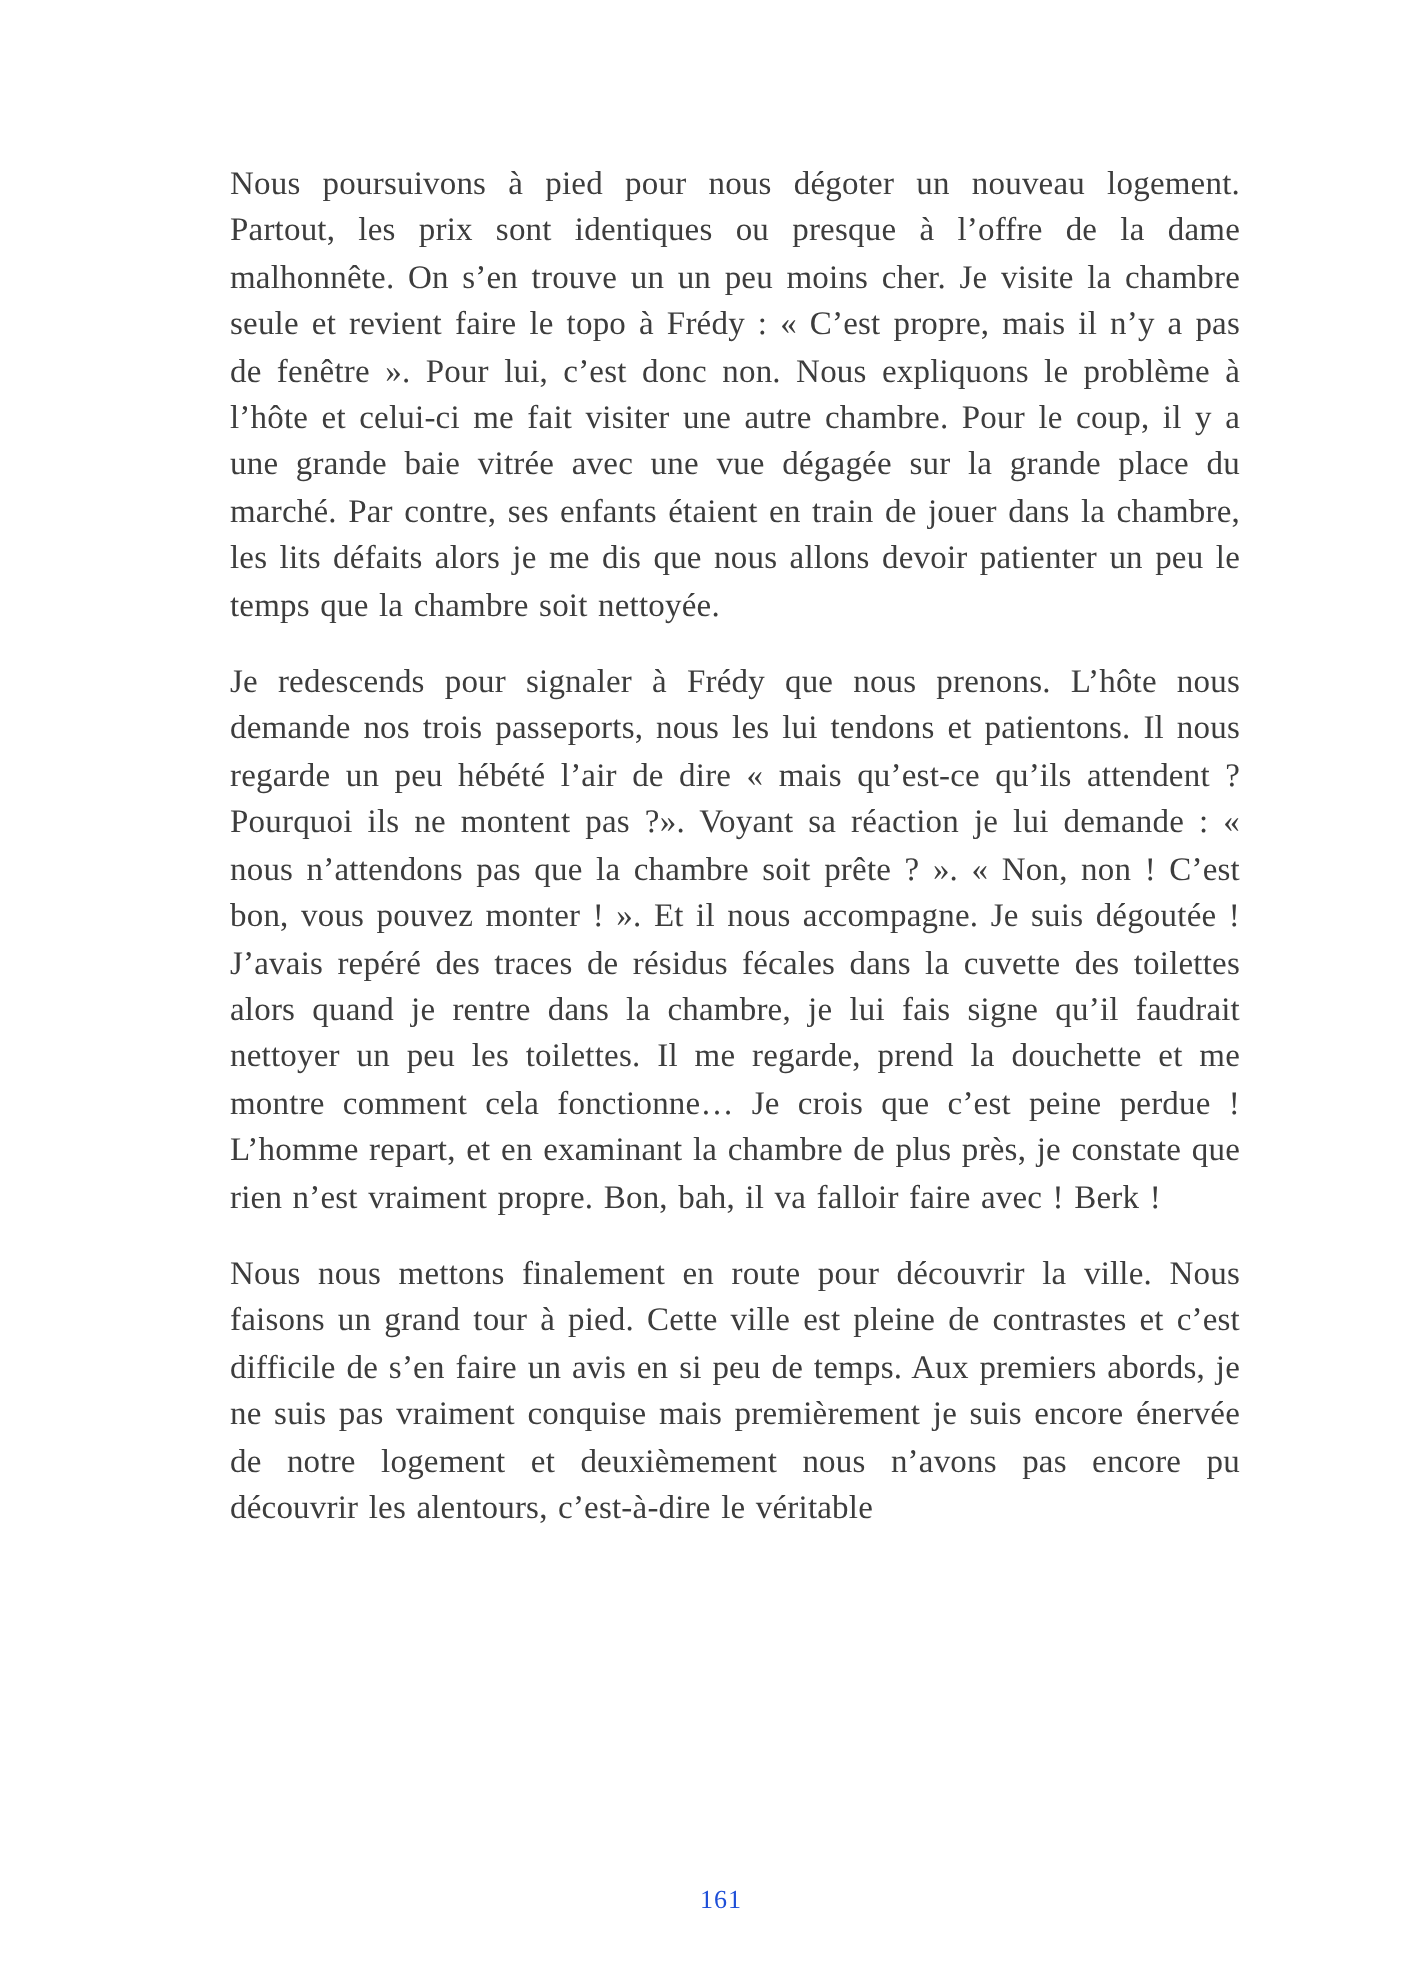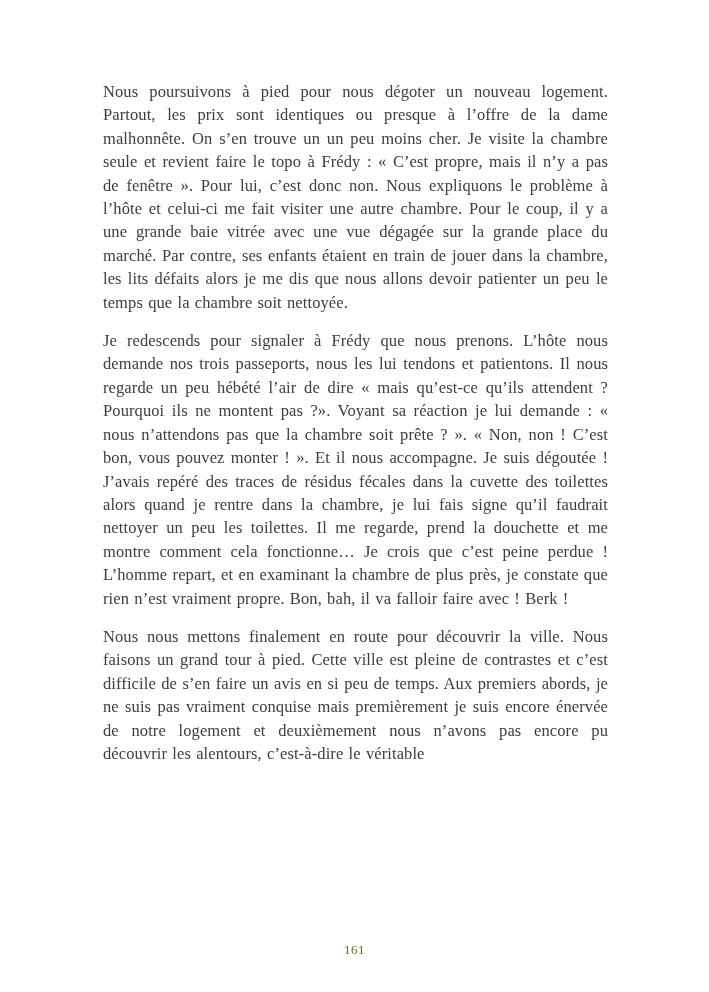--- a/index.html
+++ b/index.html
@@ -11,20 +11,21 @@
       height: 992px;
       background: #ffffff;
       position: relative;
       overflow: hidden;
       font-family: "Liberation Serif", "DejaVu Serif", serif;
     }
     .page {
       position: absolute;
       inset: 0;
       background: #ffffff;
+      margin-left: 12px;
     }
     .text-block {
       position: absolute;
       left: 103px;
       top: 80px;
       width: 505px;
     }
     .text-block p {
       margin: 0 0 15px 0;
       font-size: 16.5px;
@@ -34,21 +35,21 @@
       letter-spacing: 0.1px;
       word-spacing: 1px;
     }
     .page-number {
       position: absolute;
       bottom: 34px;
       left: 0;
       width: 100%;
       text-align: center;
       font-size: 13px;
-      color: #4d7c0f;
+      color: #1d4ed8;
       letter-spacing: 0.5px;
     }
   </style>
 </head>
 <body>
 
 <div class="page">
   <div class="text-block">
     <p>Nous poursuivons à pied pour nous dégoter un nouveau logement. Partout, les prix sont identiques ou presque à l’offre de la dame malhonnête. On s’en trouve un un peu moins cher. Je visite la chambre seule et revient faire le topo à Frédy : « C’est propre, mais il n’y a pas de fenêtre ». Pour lui, c’est donc non. Nous expliquons le problème à l’hôte et celui-ci me fait visiter une autre chambre. Pour le coup, il y a une grande baie vitrée avec une vue dégagée sur la grande place du marché. Par contre, ses enfants étaient en train de jouer dans la chambre, les lits défaits alors je me dis que nous allons devoir patienter un peu le temps que la chambre soit nettoyée.</p>
     <p>Je redescends pour signaler à Frédy que nous prenons. L’hôte nous demande nos trois passeports, nous les lui tendons et patientons. Il nous regarde un peu hébété l’air de dire « mais qu’est-ce qu’ils attendent ? Pourquoi ils ne montent pas ?». Voyant sa réaction je lui demande : « nous n’attendons pas que la chambre soit prête ? ». « Non, non ! C’est bon, vous pouvez monter ! ». Et il nous accompagne. Je suis dégoutée ! J’avais repéré des traces de résidus fécales dans la cuvette des toilettes alors quand je rentre dans la chambre, je lui fais signe qu’il faudrait nettoyer un peu les toilettes. Il me regarde, prend la douchette et me montre comment cela fonctionne… Je crois que c’est peine perdue ! L’homme repart, et en examinant la chambre de plus près, je constate que rien n’est vraiment propre. Bon, bah, il va falloir faire avec ! Berk !</p>

